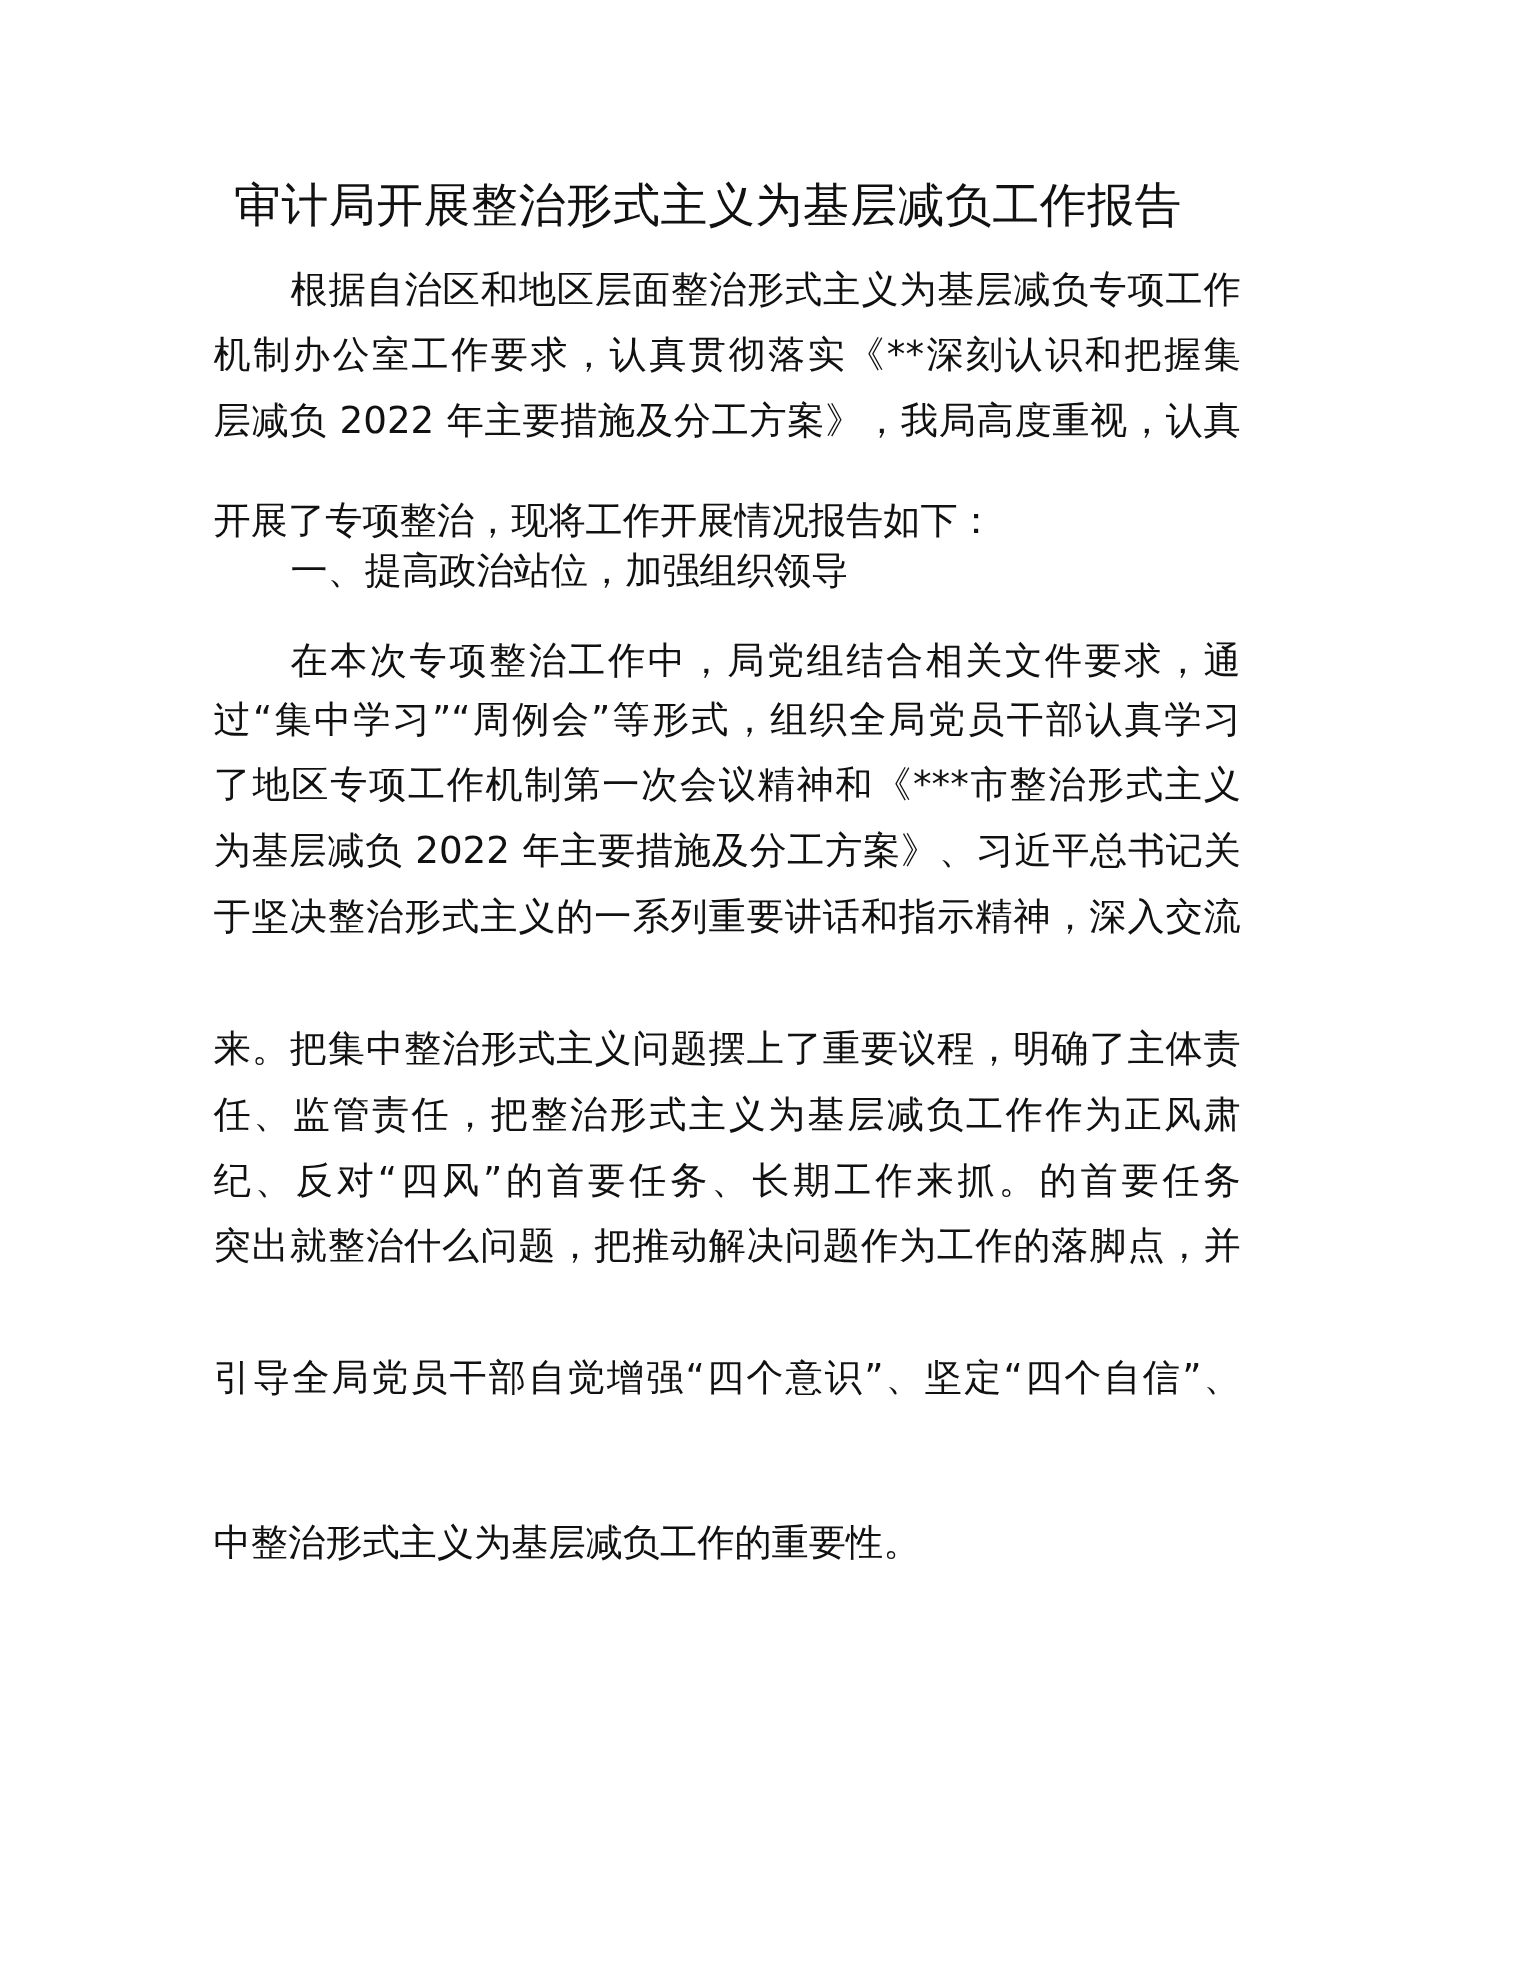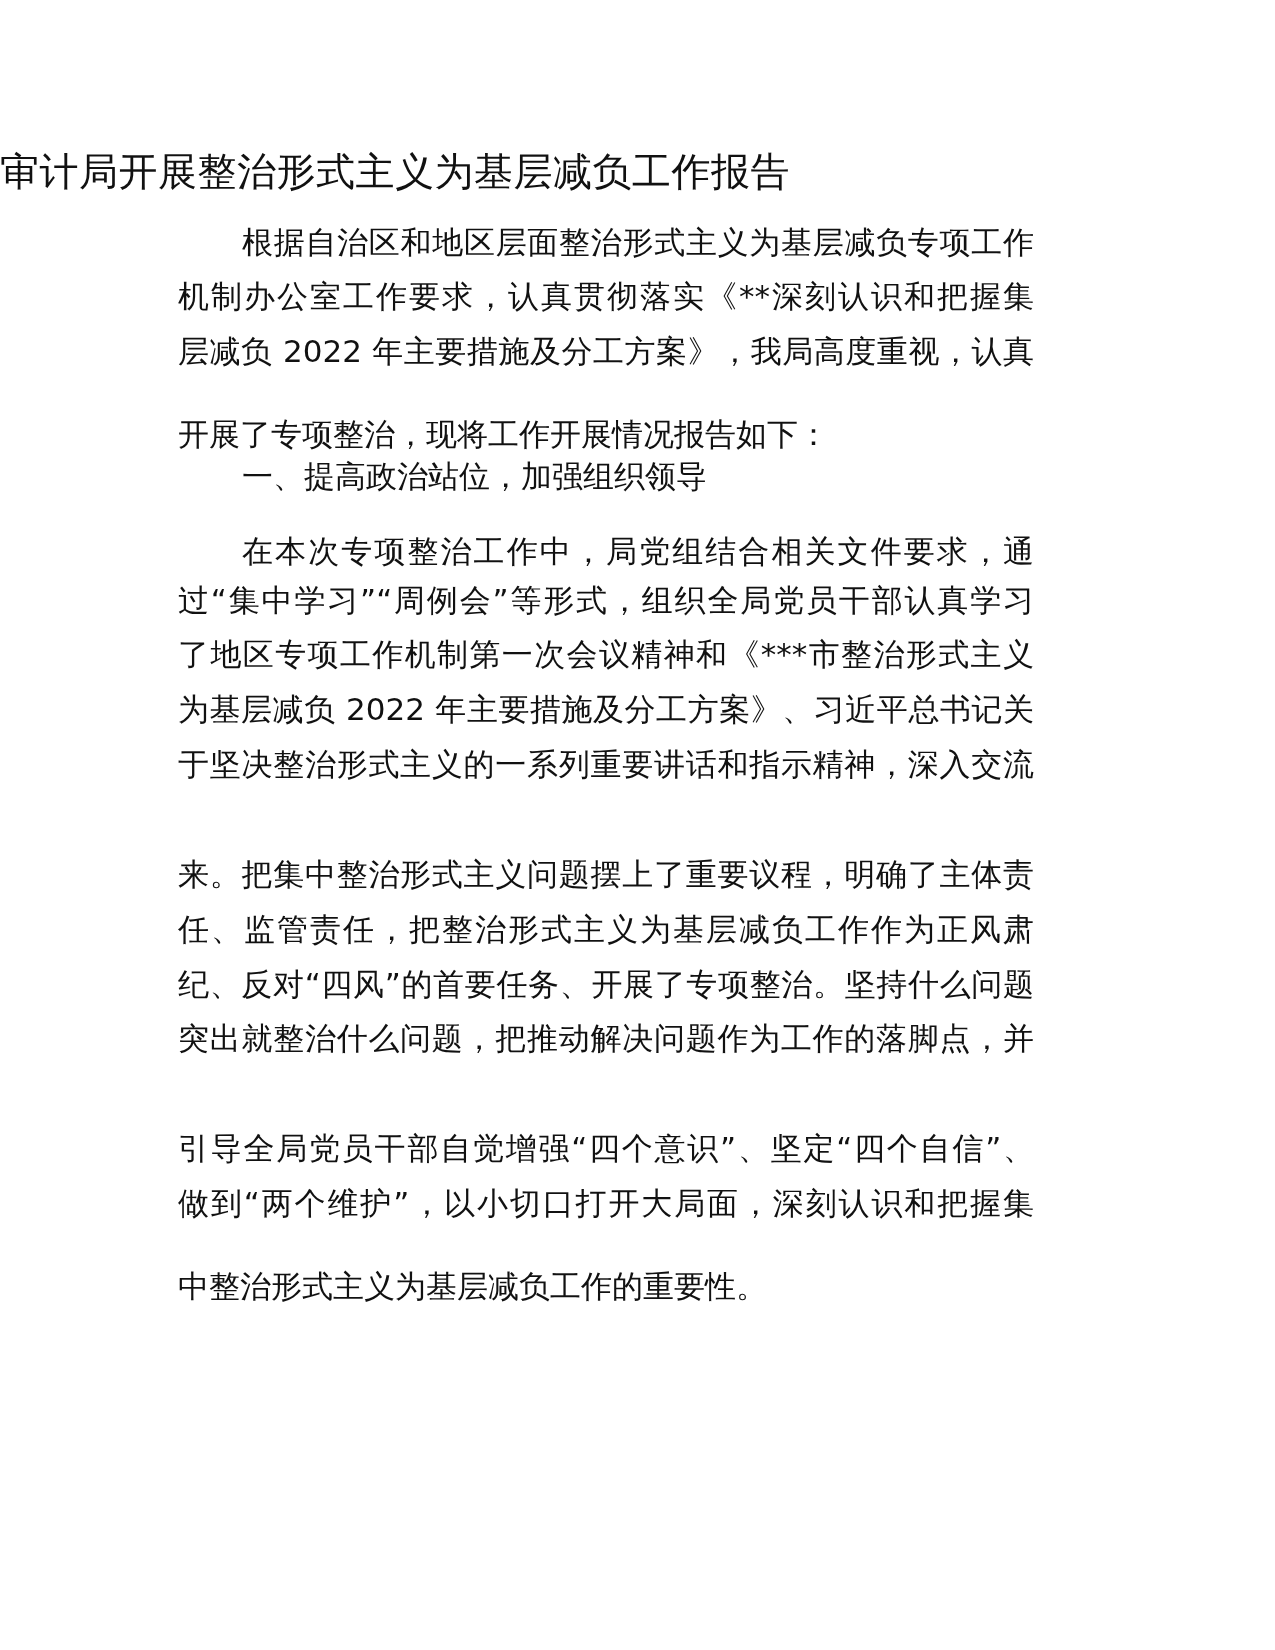--- a/index.html
+++ b/index.html
@@ -1,19 +1,19 @@
 <!DOCTYPE html>
 <html><head>
   <meta charset="utf-8">
   <style>
     html, body { margin: 0; padding: 0; background: #ffffff; }
     body { width: 1275px; height: 1650px; position: relative; overflow: hidden;
            font-family: "DejaVu Sans", sans-serif; color: #111111; }
     .page { position: absolute; left: 0; top: 0; width: 1275px; height: 1650px; background: #ffffff; }
-    .title { position: absolute; left: 0; width: 1180px; top: 146px; 
+    .title { position: absolute; left: 0; width: 1180px; top: 146px; text-align: center;
              font-size: 39px; line-height: 52px; letter-spacing: 0.5px; white-space: nowrap; }
     .line { position: absolute; left: 178px; width: 856px; font-size: 31px; line-height: 40px;
             white-space: nowrap; text-align: justify; text-align-last: justify; }
     .line.last { text-align-last: left; margin-top: 28px; }
     .line.indent { left: 242px; width: 792px; }
     .line.heading { text-align-last: left; }
   </style>
 </head>
 <body>
 
@@ -27,19 +27,18 @@
 
   <div class="line indent heading" style="top:456px">一、提高政治站位，加强组织领导</div>
 
   <div class="line indent" style="top:531px">在本次专项整治工作中，局党组结合相关文件要求，通</div>
   <div class="line" style="top:580px">过“集中学习”“周例会”等形式，组织全局党员干部认真学习</div>
   <div class="line" style="top:634px">了地区专项工作机制第一次会议精神和《***市整治形式主义</div>
   <div class="line" style="top:689px">为基层减负 2022 年主要措施及分工方案》、习近平总书记关</div>
   <div class="line" style="top:744px">于坚决整治形式主义的一系列重要讲话和指示精神，深入交流</div>
   <div class="line" style="top:854px">来。把集中整治形式主义问题摆上了重要议程，明确了主体责</div>
   <div class="line" style="top:909px">任、监管责任，把整治形式主义为基层减负工作作为正风肃</div>
-  <div class="line" style="top:964px">纪、反对“四风”的首要任务、开展了专项整治。坚持什么问题</div>
+  <div class="line" style="top:964px">纪、反对“四风”的首要任务、长期工作来抓。的首要任务</div>
   <div class="line" style="top:1018px">突出就整治什么问题，把推动解决问题作为工作的落脚点，并</div>
   <div class="line" style="top:1128px">引导全局党员干部自觉增强“四个意识”、坚定“四个自信”、</div>
-  <div class="line" style="top:1183px">做到“两个维护”，以小切口打开大局面，深刻认识和把握集</div>
   <div class="line last" style="top:1238px">中整治形式主义为基层减负工作的重要性。</div>
 
 </div>
 
 </body></html>

